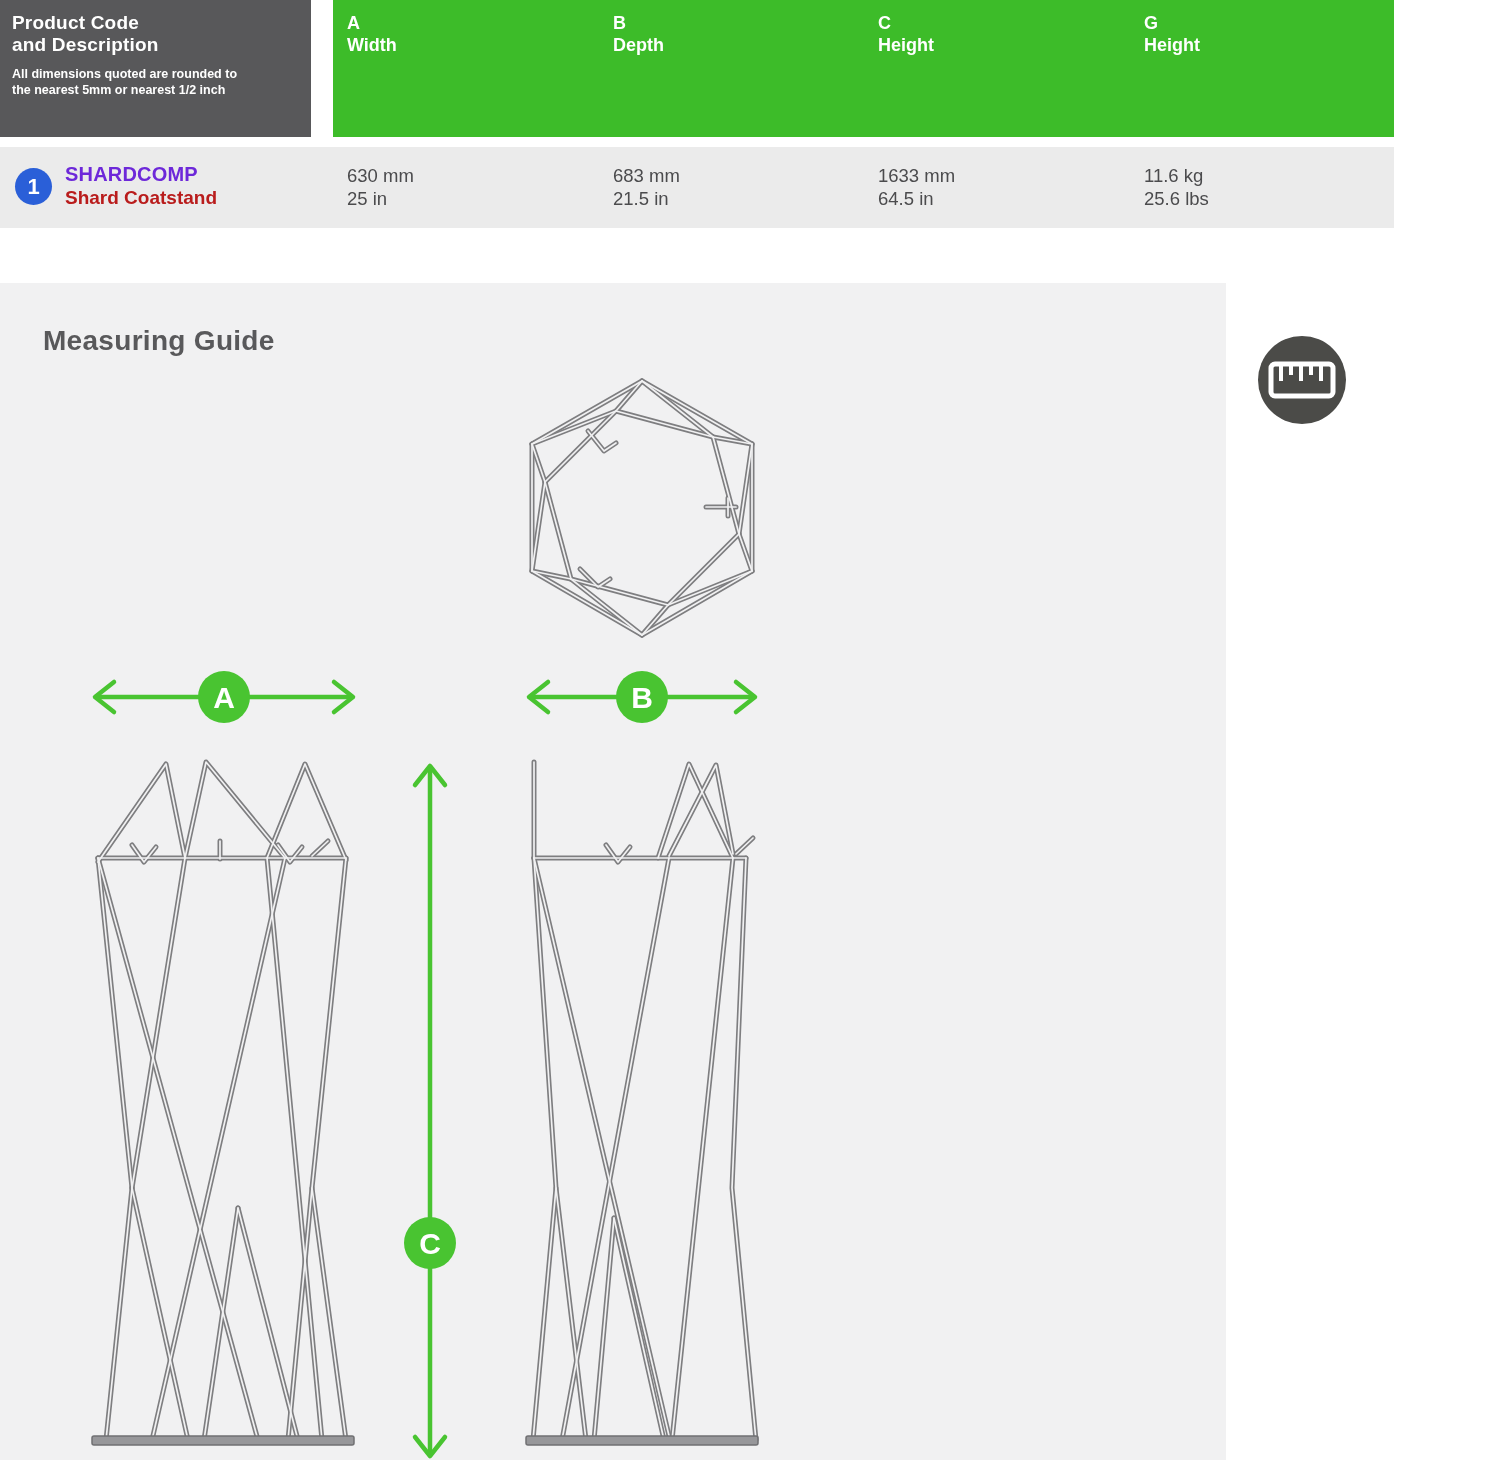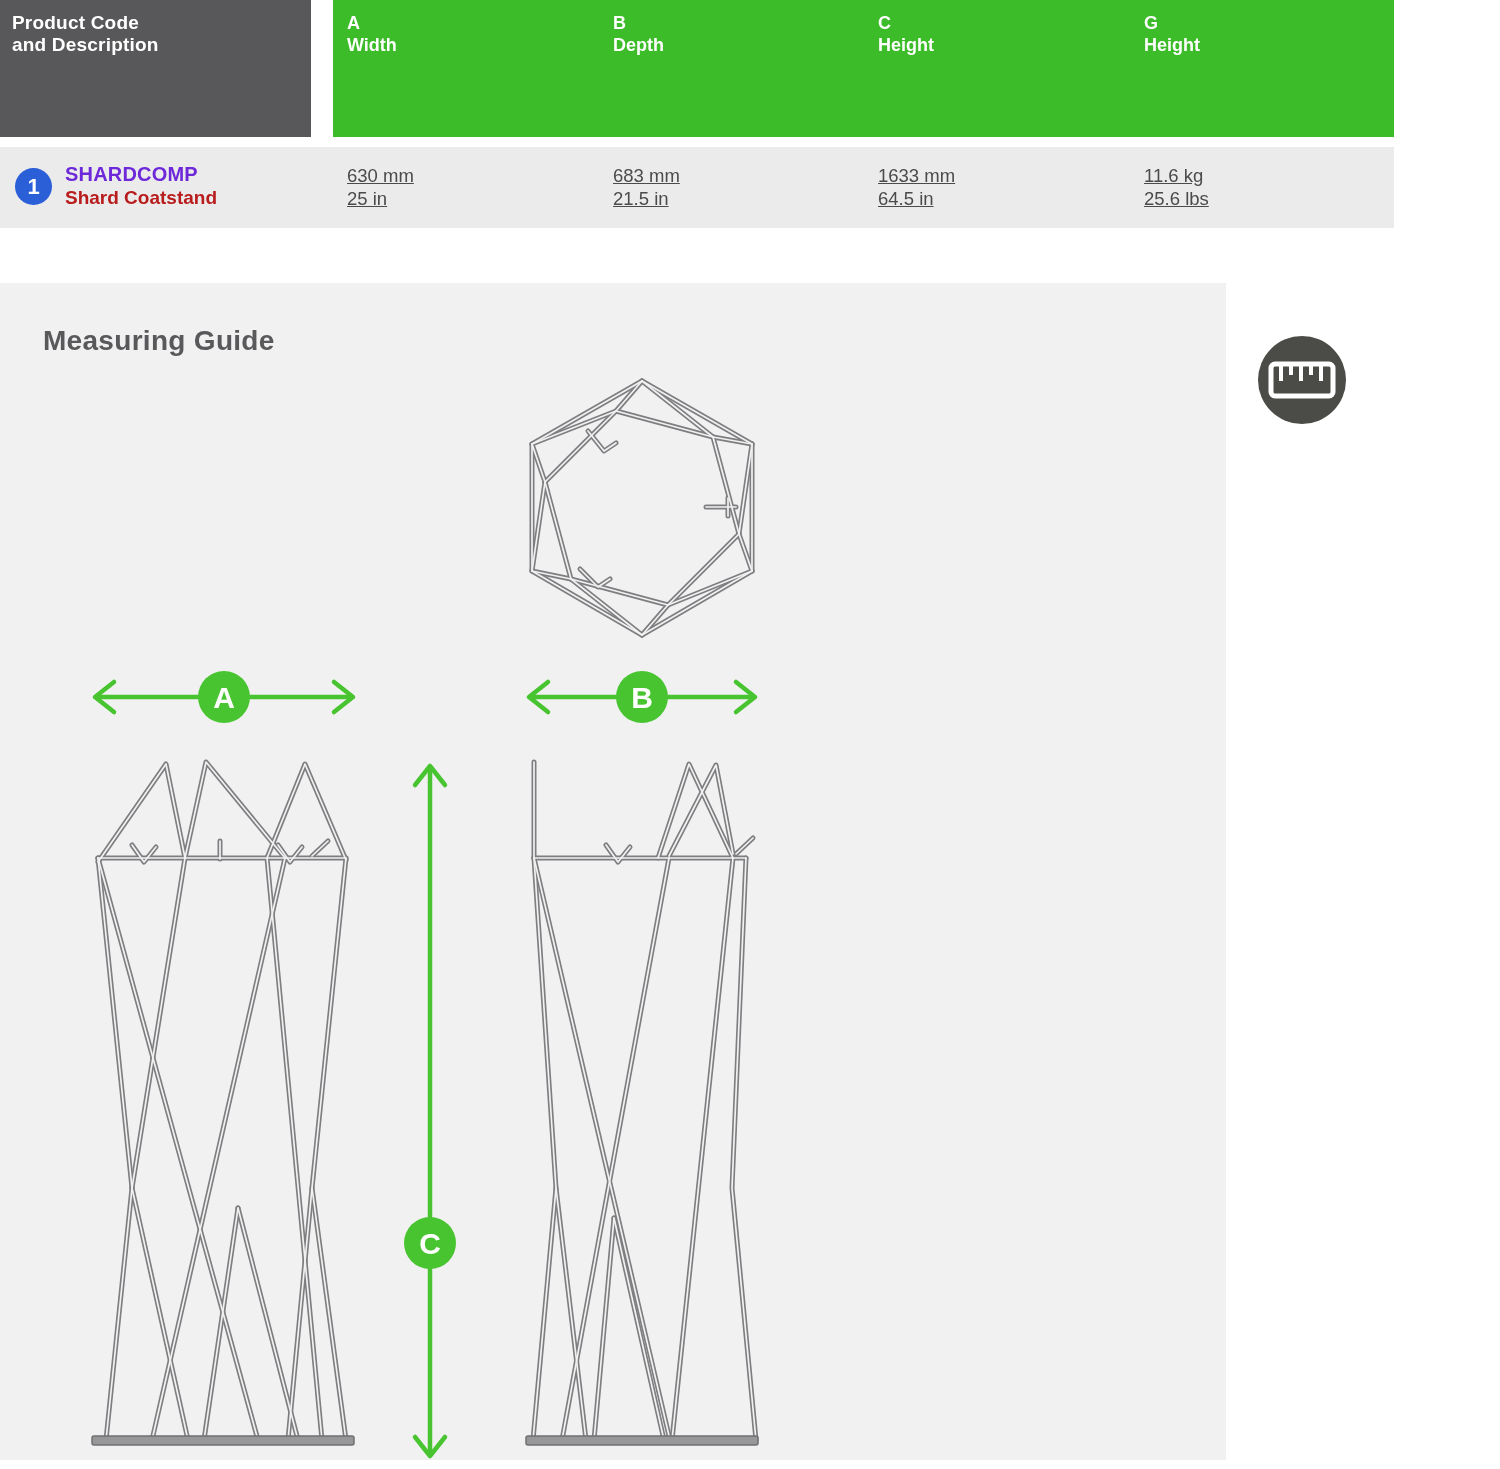--- a/index.html
+++ b/index.html
@@ -28,21 +28,21 @@
     background:#EBEBEB;
   }
   .num-badge {
     position:absolute; left:15px; top:21px; width:37px; height:37px;
     border-radius:50%; background:#2A5FD8; color:#ffffff;
     font-size:22px; font-weight:bold; text-align:center; line-height:37px;
   }
   .prod-id { position:absolute; left:65px; top:16px; }
   .prod-code { font-size:20px; font-weight:bold; color:#6d28d9; line-height:23px; letter-spacing:.2px; }
   .prod-name { font-size:19px; font-weight:bold; color:#b91c1c; line-height:23px; }
-  .val { position:absolute; top:17px; color:#4B4B4D; font-size:18.5px; line-height:23px;text-decoration:underline; }
+  .val { position:absolute; top:17px; color:#4B4B4D; font-size:18.5px; line-height:23px; }
   
   .x-a { left:347px; } .x-b { left:613px; } .x-c { left:878px; } .x-g { left:1144px; }
   
   .panel {
     position:absolute; left:0; top:283px; width:1226px; height:1177px;
     background:#F1F1F2;
   }
   .guide-title {
     position:absolute; left:43px; top:42px;
     font-size:28px; font-weight:bold; color:#59595B; letter-spacing:.3px;
@@ -66,20 +66,24 @@
 </style>
 </head>
 <body>
 
 <div class="sheet">
 
   <div class="hdr-dark">
     <div class="hdr-title">
       <div>Product Code</div>
       <div>and Description</div>
+    </div>
+    <div class="hdr-note">
+      <div>All dimensions quoted are rounded to</div>
+      <div>the nearest 5mm or nearest 1/2 inch</div>
     </div>
   </div>
 
   <div class="hdr-green"></div>
 
   <div class="col-head x-a">
     <div class="col-letter">A</div>
     <div class="col-label">Width</div>
   </div>
   <div class="col-head x-b">

